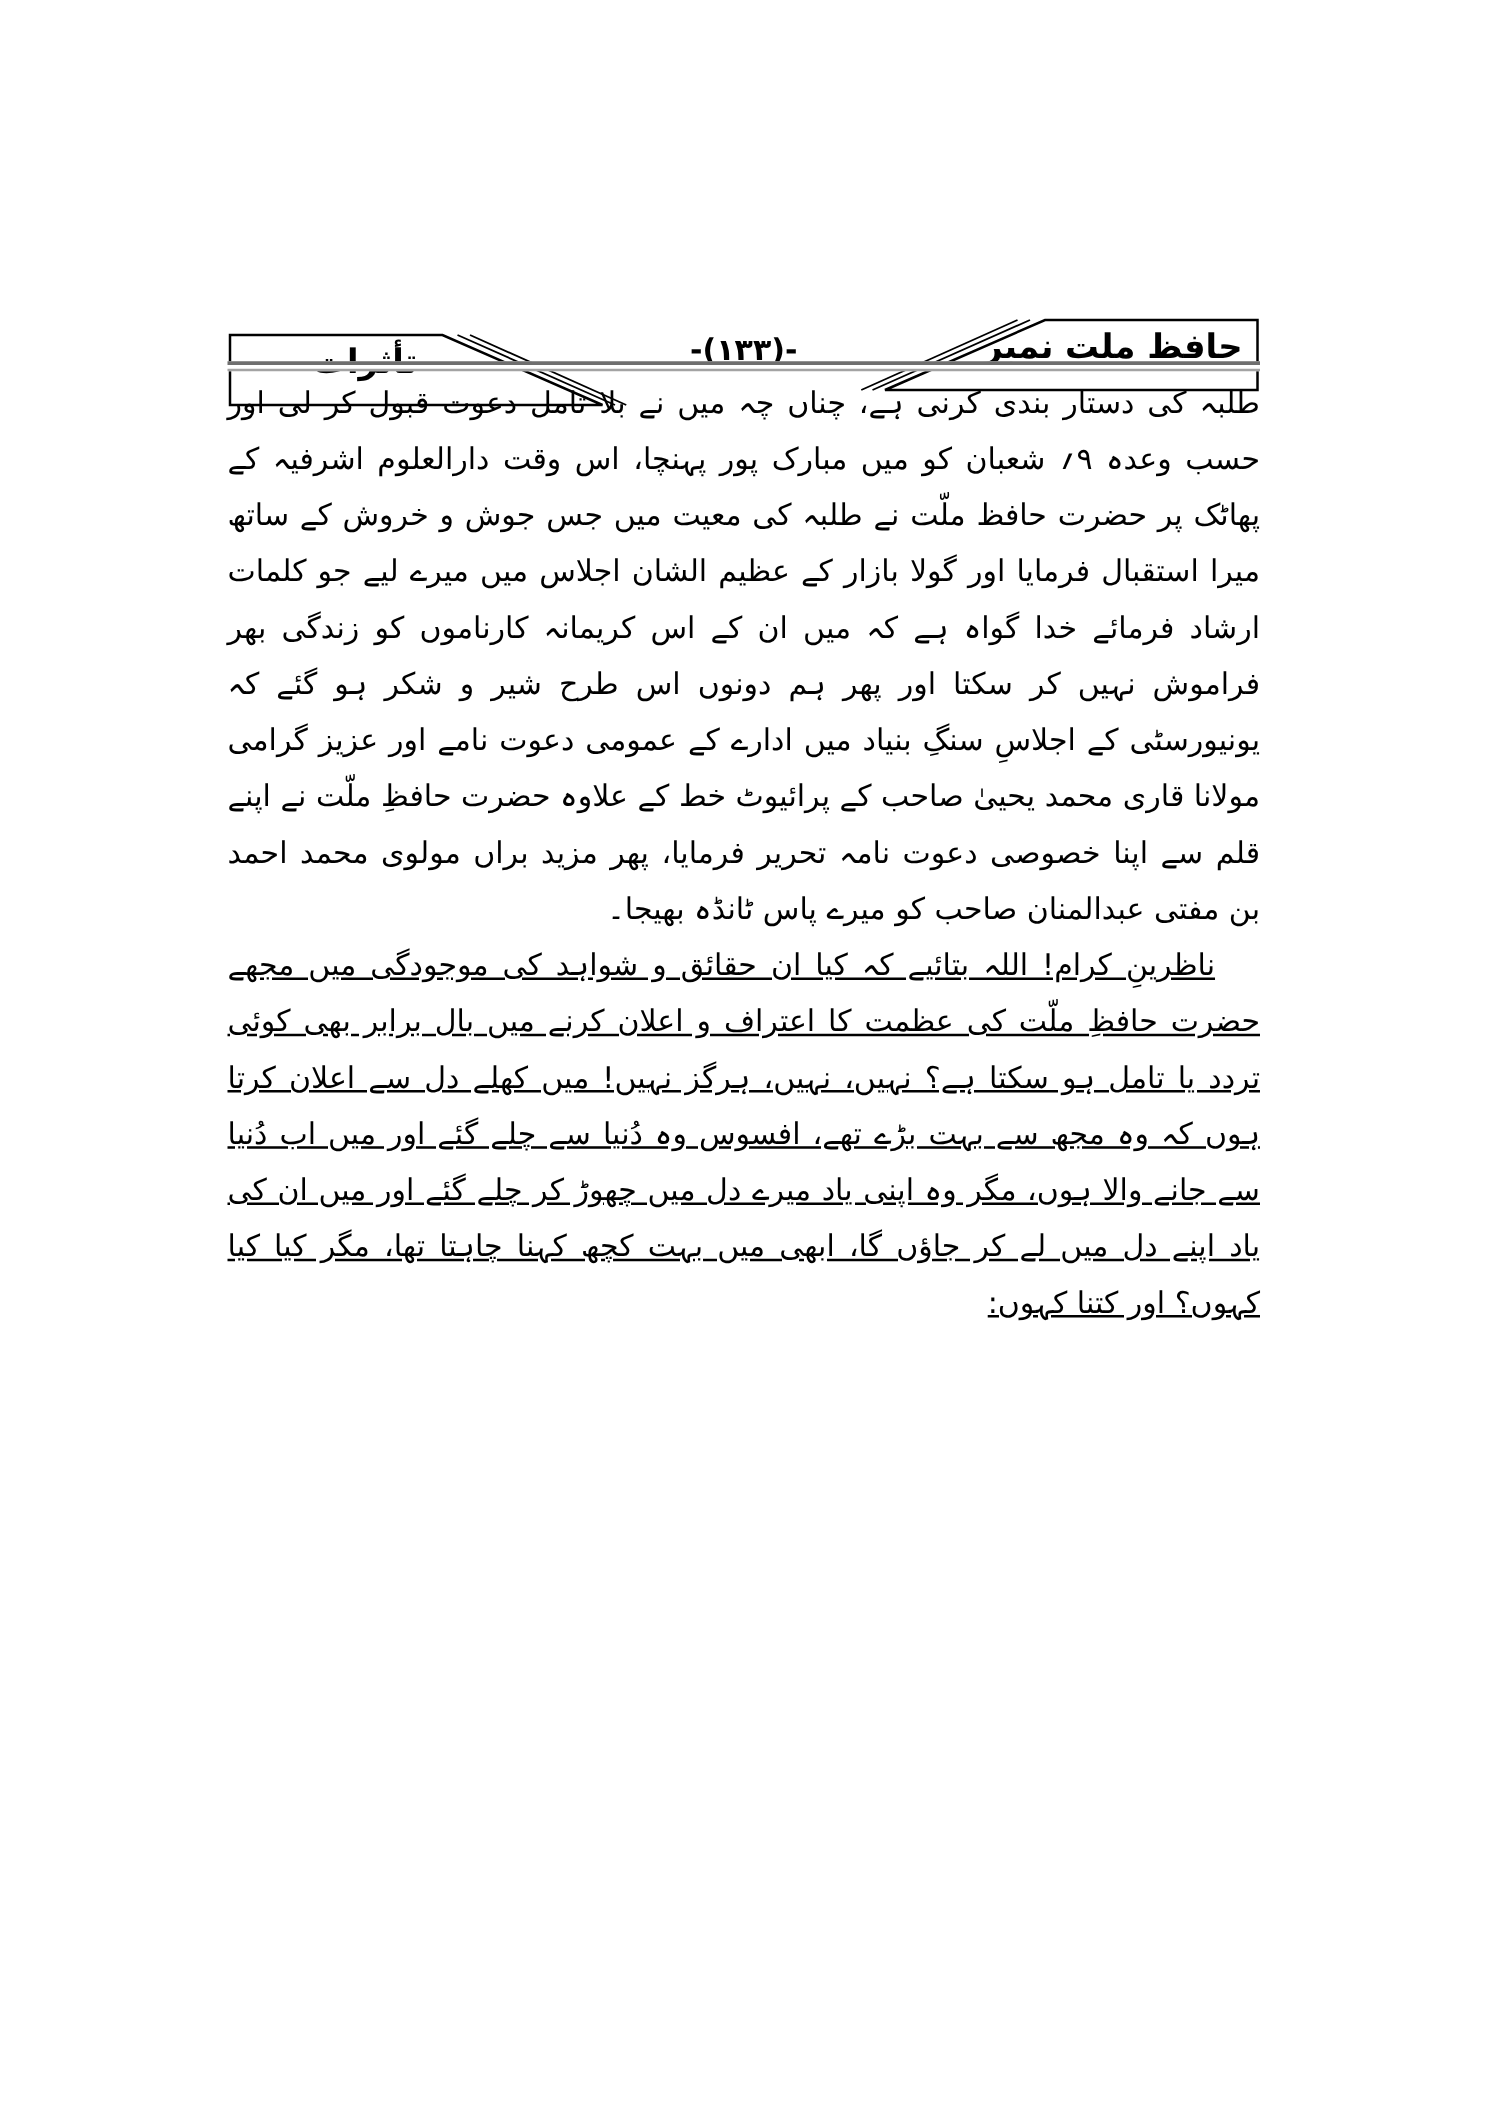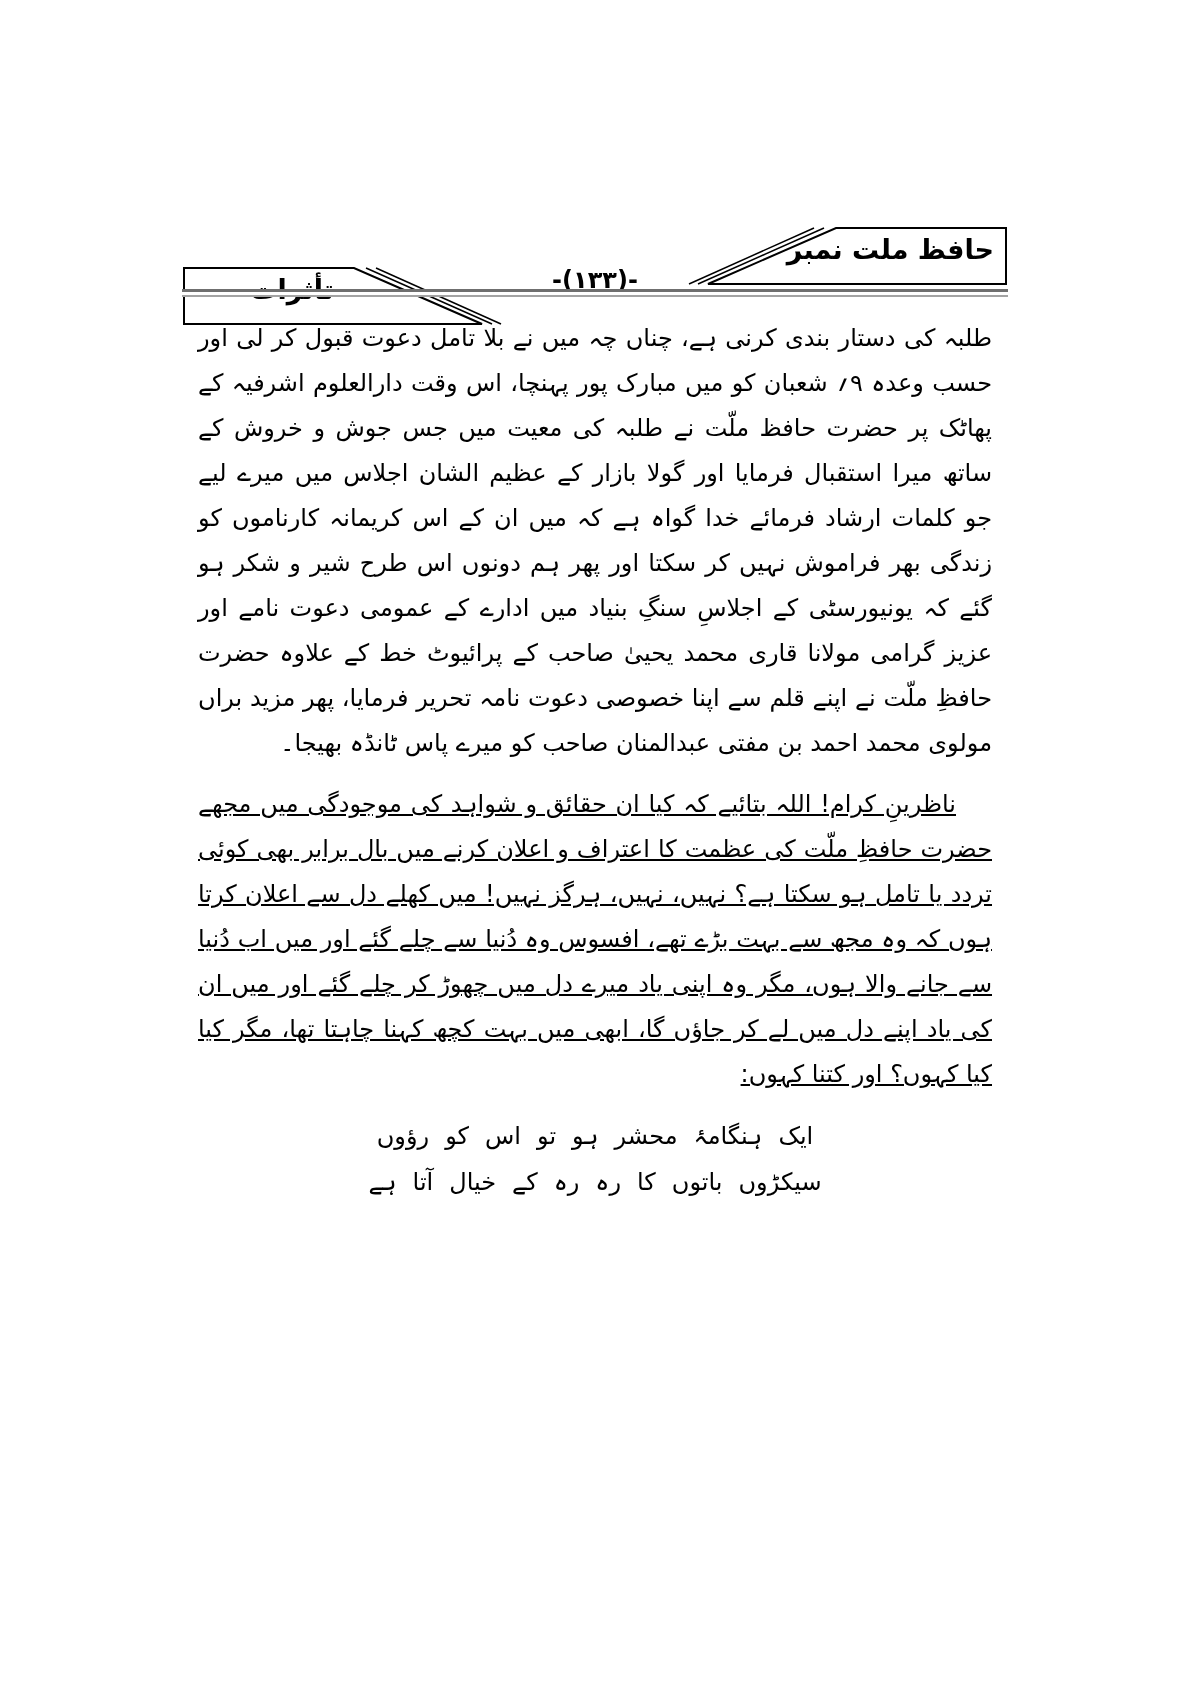--- a/index.html
+++ b/index.html
@@ -25,21 +25,21 @@
     right: 182px;
     height: 60px;
   }
   .tab {
     position: absolute;
     top: 0;
     width: 322px;
     height: 60px;
   }
   .tab-left  { left: 0; margin-top: 40px; }
-  .tab-right { right: 0; }
+  .tab-right { right: 0; margin-top: 28px; }
   .tab svg { display: block; width: 322px; height: 60px; }
   .tab-label {
     position: absolute;
     top: 8px;
     font-size: 27px;
     font-weight: bold;
     letter-spacing: 1px;
     white-space: nowrap;
   }
   .tab-left .tab-label  { right: 170px; }
@@ -70,21 +70,21 @@
     position: absolute;
     top: 300px;
     left: 182px;
     right: 182px;
     direction: rtl;
     font-size: 24px;
     line-height: 45px;
     text-align: justify;
     text-justify: inter-word;
   }
-  .para { margin: 16px; }
+  .para { margin: 0; }
   .para + .para { text-indent: 36px; text-decoration: underline; }
   .poetry {
     margin-top: 10px;
     text-align: center;
     word-spacing: 0.35em;
     line-height: 46px;
   }
   .poetry-line { white-space: nowrap; }
 </style>
 </head>
@@ -115,19 +115,15 @@
     </div>
 
   </div>
 
   <div class="header-rule"></div>
 
   <div class="article">
     <p class="para">طلبہ کی دستار بندی کرنی ہے، چناں چہ میں نے بلا تامل دعوت قبول کر لی اور حسب وعدہ ۹؍ شعبان کو میں مبارک پور پہنچا، اس وقت دارالعلوم اشرفیہ کے پھاٹک پر حضرت حافظ ملّت نے طلبہ کی معیت میں جس جوش و خروش کے ساتھ میرا استقبال فرمایا اور گولا بازار کے عظیم الشان اجلاس میں میرے لیے جو کلمات ارشاد فرمائے خدا گواہ ہے کہ میں ان کے اس کریمانہ کارناموں کو زندگی بھر فراموش نہیں کر سکتا اور پھر ہم دونوں اس طرح شیر و شکر ہو گئے کہ یونیورسٹی کے اجلاسِ سنگِ بنیاد میں ادارے کے عمومی دعوت نامے اور عزیز گرامی مولانا قاری محمد یحییٰ صاحب کے پرائیوٹ خط کے علاوہ حضرت حافظِ ملّت نے اپنے قلم سے اپنا خصوصی دعوت نامہ تحریر فرمایا، پھر مزید براں مولوی محمد احمد بن مفتی عبدالمنان صاحب کو میرے پاس ٹانڈہ بھیجا۔</p>
     <p class="para">ناظرینِ کرام! اللہ بتائیے کہ کیا ان حقائق و شواہد کی موجودگی میں مجھے حضرت حافظِ ملّت کی عظمت کا اعتراف و اعلان کرنے میں بال برابر بھی کوئی تردد یا تامل ہو سکتا ہے؟ نہیں، نہیں، ہرگز نہیں! میں کھلے دل سے اعلان کرتا ہوں کہ وہ مجھ سے بہت بڑے تھے، افسوس وہ دُنیا سے چلے گئے اور میں اب دُنیا سے جانے والا ہوں، مگر وہ اپنی یاد میرے دل میں چھوڑ کر چلے گئے اور میں ان کی یاد اپنے دل میں لے کر جاؤں گا، ابھی میں بہت کچھ کہنا چاہتا تھا، مگر کیا کیا کہوں؟ اور کتنا کہوں:</p>
 
-    <div class="poetry">
-      <div class="poetry-line">ایک ہنگامۂ محشر ہو تو اس کو رؤوں</div>
-      <div class="poetry-line">سیکڑوں باتوں کا رہ رہ کے خیال آتا ہے</div>
-    </div>
   </div>
 
 </div>
 
 </body></html>

